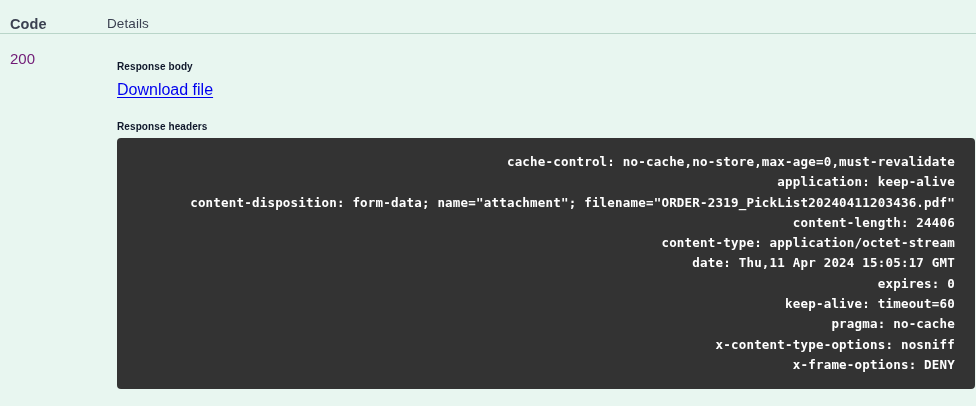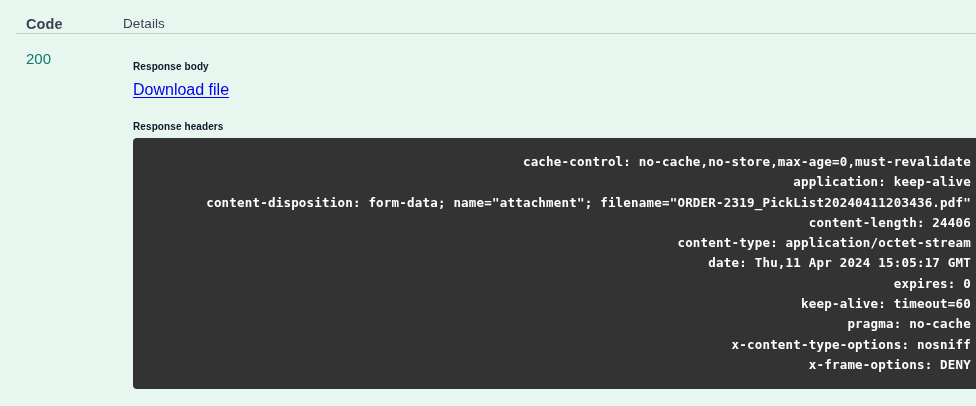--- a/index.html
+++ b/index.html
@@ -14,21 +14,20 @@
     background: #e8f6f0;
     font-family: "Liberation Sans", sans-serif;
     -webkit-font-smoothing: antialiased;
   }
 
   .responses-table {
     position: relative;
     width: 976px;
     height: 299px;
     box-sizing: border-box;
-    padding-left: 16px;
   }
 
   
   .thead {
     display: flex;
     align-items: flex-start;
     padding: 16px 0 0 0;
     height: 33px;
     box-sizing: border-box;
   }
@@ -59,21 +58,21 @@
     display: flex;
     align-items: flex-start;
   }
   .td-code {
     width: 117px;
     flex: 0 0 117px;
     padding: 16px 0 0 10px;
     box-sizing: border-box;
     font-size: 15px;
     font-weight: normal;
-    color: #0f766e;
+    color: #701a75;
   }
   .td-details {
     flex: 1 1 auto;
     padding-top: 24px;
     min-width: 0;
   }
 
   .section-label {
     font-size: 10px;
     font-weight: bold;

